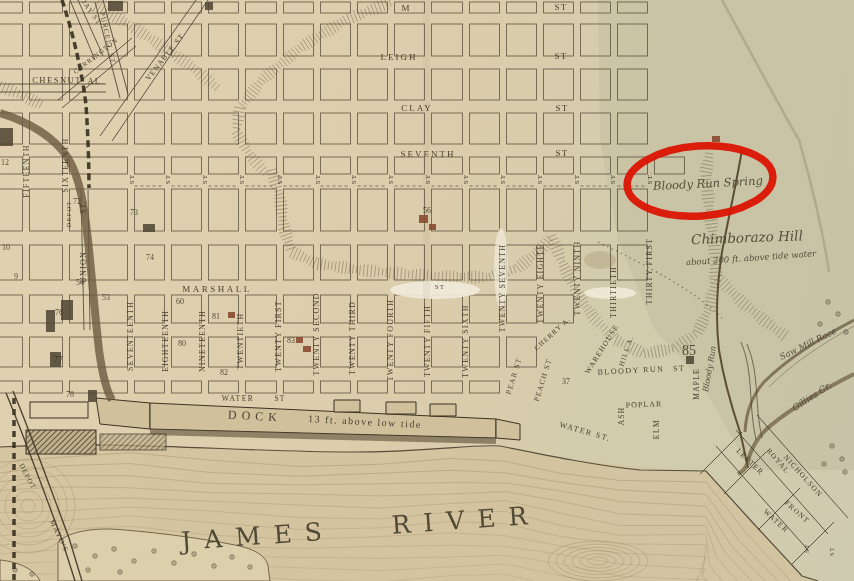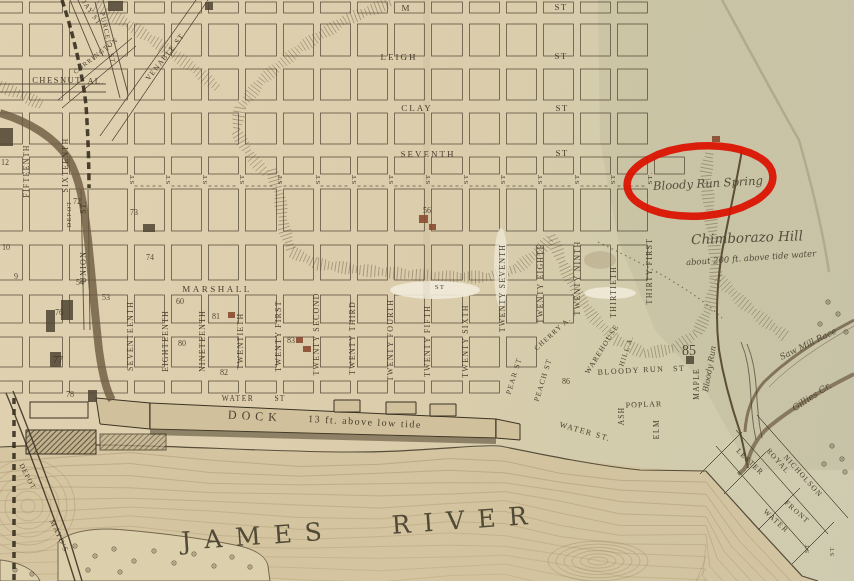--- a/index.html
+++ b/index.html
@@ -816,15 +816,15 @@
       <div class="lbl num" style="left: 59px; top: 313px; font-size: 8px; letter-spacing: 0px; transform: translate(-50%, -50%) rotate(0deg);">76</div>
       <div class="lbl num" style="left: 58px; top: 360px; font-size: 10px; letter-spacing: 0px; transform: translate(-50%, -50%) rotate(0deg);">77</div>
       <div class="lbl num" style="left: 70px; top: 395px; font-size: 8px; letter-spacing: 0px; transform: translate(-50%, -50%) rotate(0deg);">78</div>
       <div class="lbl num" style="left: 180px; top: 302px; font-size: 8px; letter-spacing: 0px; transform: translate(-50%, -50%) rotate(0deg);">60</div>
       <div class="lbl num" style="left: 182px; top: 344px; font-size: 8px; letter-spacing: 0px; transform: translate(-50%, -50%) rotate(0deg);">80</div>
       <div class="lbl num" style="left: 216px; top: 317px; font-size: 8px; letter-spacing: 0px; transform: translate(-50%, -50%) rotate(0deg); text-align: right;">81</div>
       <div class="lbl num" style="left: 224px; top: 373px; font-size: 8px; letter-spacing: 0px; transform: translate(-50%, -50%) rotate(0deg);">82</div>
       <div class="lbl num" style="left: 291px; top: 341px; font-size: 8px; letter-spacing: 0px; transform: translate(-50%, -50%) rotate(0deg);">83</div>
       <div class="lbl num" style="left: 427px; top: 211px; font-size: 8px; letter-spacing: 0px; transform: translate(-50%, -50%) rotate(0deg);">56</div>
       <div class="lbl num" style="left: 689px; top: 351px; font-size: 14px; letter-spacing: 0px; transform: translate(-50%, -50%) rotate(0deg); text-align: right;">85</div>
-      <div class="lbl num" style="left: 566px; top: 382px; font-size: 8px; letter-spacing: 0px; transform: translate(-50%, -50%) rotate(0deg);">86</div>
+      <div class="lbl num" style="left: 566px; top: 382px; font-size: 8px; letter-spacing: 0px; transform: translate(-50%, -50%) rotate(0deg);">37</div>
     </div>
 </div>
 
 </body></html>

